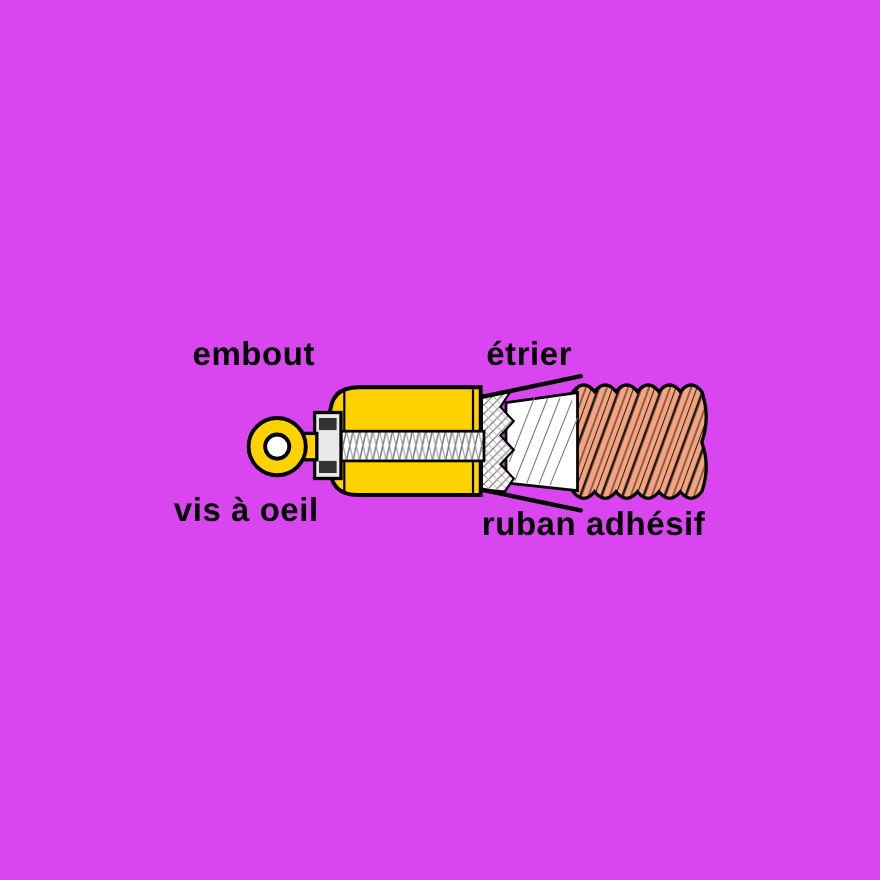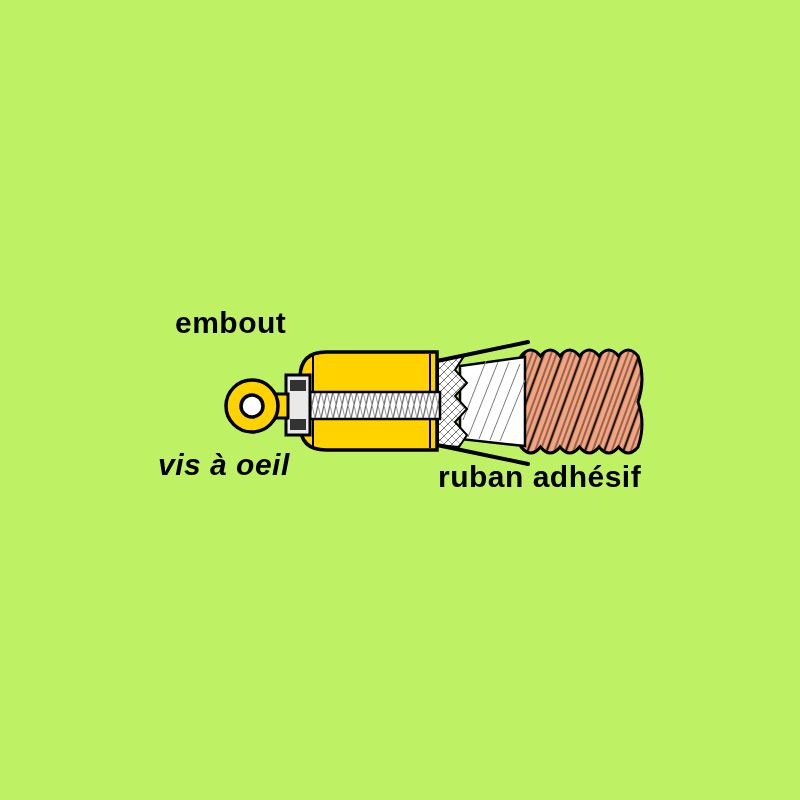--- a/index.html
+++ b/index.html
@@ -1,18 +1,18 @@
 <!DOCTYPE html>
 <html><head>
 <meta charset="utf-8">
 <style>
   * { margin: 0; padding: 0; box-sizing: border-box; }
   html, body { width: 800px; height: 800px; background: #ffffff; }
   body { font-family: "Liberation Sans", sans-serif; }
-  .canvas { position: relative; width: 800px; height: 800px; background: #bef264; overflow: hidden; }
+  .canvas { position: relative; width: 800px; height: 800px; background: #d946ef; overflow: hidden; }
   .canvas > svg { position: absolute; left: 0; top: 0; }
   .lbl { position: absolute; font-weight: bold; font-size: 30px; color: #000; white-space: nowrap; letter-spacing: 0.5px; }
 </style>
 </head>
 <body>
 
 <div class="canvas">
 
   <svg width="800" height="800" viewBox="0 0 800 800">
     <defs>
@@ -75,16 +75,17 @@
     </g>
 
     <g>
       <rect x="268" y="394" width="20" height="24" fill="#ffd200" stroke="#000" stroke-width="3"></rect>
       <circle cx="252" cy="406" r="26" fill="#ffd200" stroke="#000" stroke-width="3.5"></circle>
       <circle cx="252" cy="406" r="11" fill="#ffffff" stroke="#000" stroke-width="3.5"></circle>
     </g>
   </svg>
 
   <div class="lbl" style="left:175px; top:306px;">embout</div>
-  <div class="lbl" style="left:158px; top:448px;font-style:italic;">vis à oeil</div>
+  <div class="lbl" style="left:442px; top:306px;">étrier</div>
+  <div class="lbl" style="left:158px; top:448px;">vis à oeil</div>
   <div class="lbl" style="left:438px; top:460px;text-align:center;">ruban adhésif</div>
 
 </div>
 
 </body></html>

